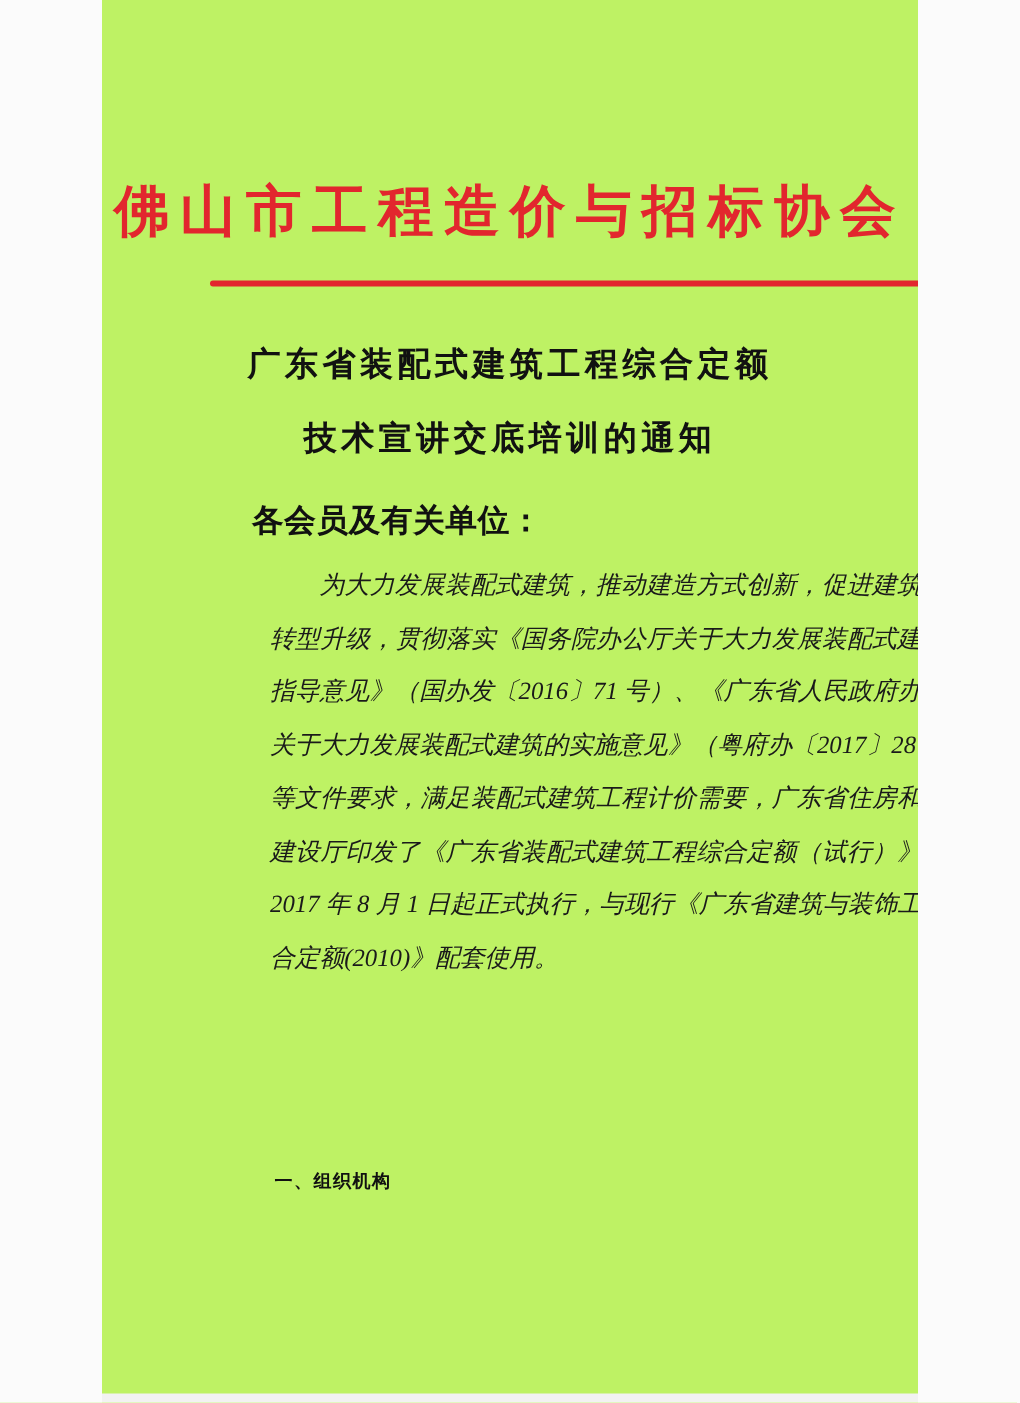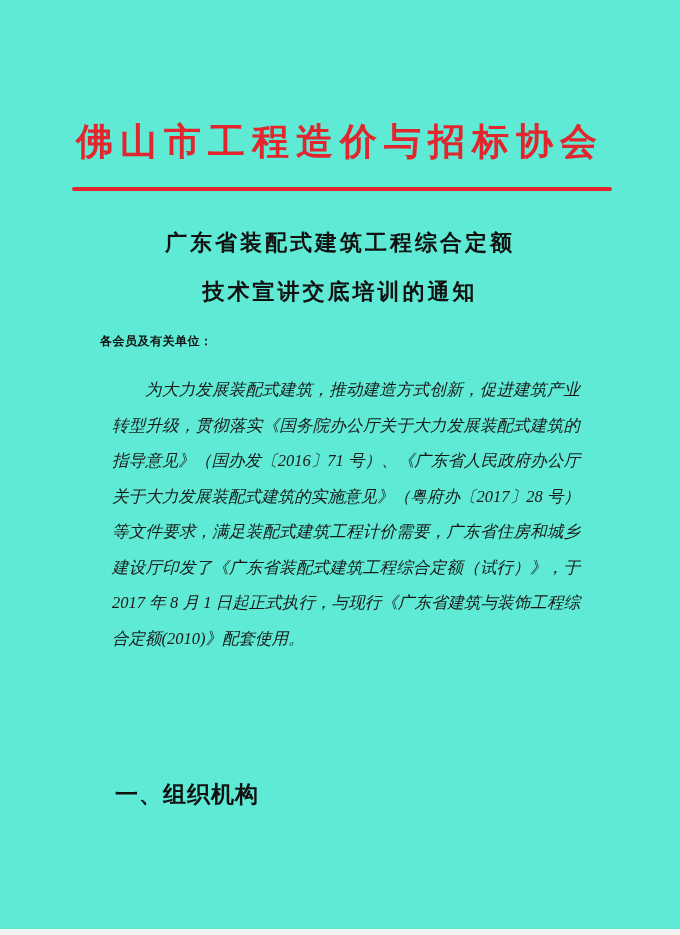--- a/index.html
+++ b/index.html
@@ -2,24 +2,24 @@
 <html><head>
 <meta charset="utf-8">
 <style>
   html, body {
     margin: 0;
     padding: 0;
     background: #fbfbfb;
   }
   .page {
     position: relative;
-    width: 680px;
+    width: 544px;
     height: 935px;
     margin: 0 auto;
-    background: #5eead4;
+    background: #bef264;
     overflow: hidden;
     font-family: "Liberation Serif", "DejaVu Serif", serif;
     color: #1c1c1c;
   }
   .org-header {
     position: absolute;
     top: 120px;
     left: 0;
     right: 0;
     text-align: center;
@@ -52,21 +52,21 @@
     color: #111;
     white-space: nowrap;
   }
   .title-line.first  { top: 228px; }
   .title-line.second { top: 277px; }
   .salutation {
     position: absolute;
     top: 333px;
     left: 100px;
     font-weight: bold;
-    font-size: 12px;
+    font-size: 21px;
     letter-spacing: 0.5px;
     color: #111;
   }
   .body-text {
     position: absolute;
     top: 360px;
     left: 100px;
     width: 492px;
     font-size: 16.5px;
     line-height: 35.5px;
@@ -78,21 +78,21 @@
     margin: 12px;
     text-indent: 2em;
     font-style: italic;
   }
   .section-heading {
     position: absolute;
     top: 779px;
     left: 115px;
     font-family: "Liberation Sans", "DejaVu Sans", sans-serif;
     font-weight: bold;
-    font-size: 23px;
+    font-size: 12px;
     letter-spacing: 1px;
     color: #111;
   }
   .host-line {
     position: absolute;
     top: 814px;
     left: 122px;
     font-size: 17px;
     letter-spacing: 1px;
     color: #1a1a1a;

